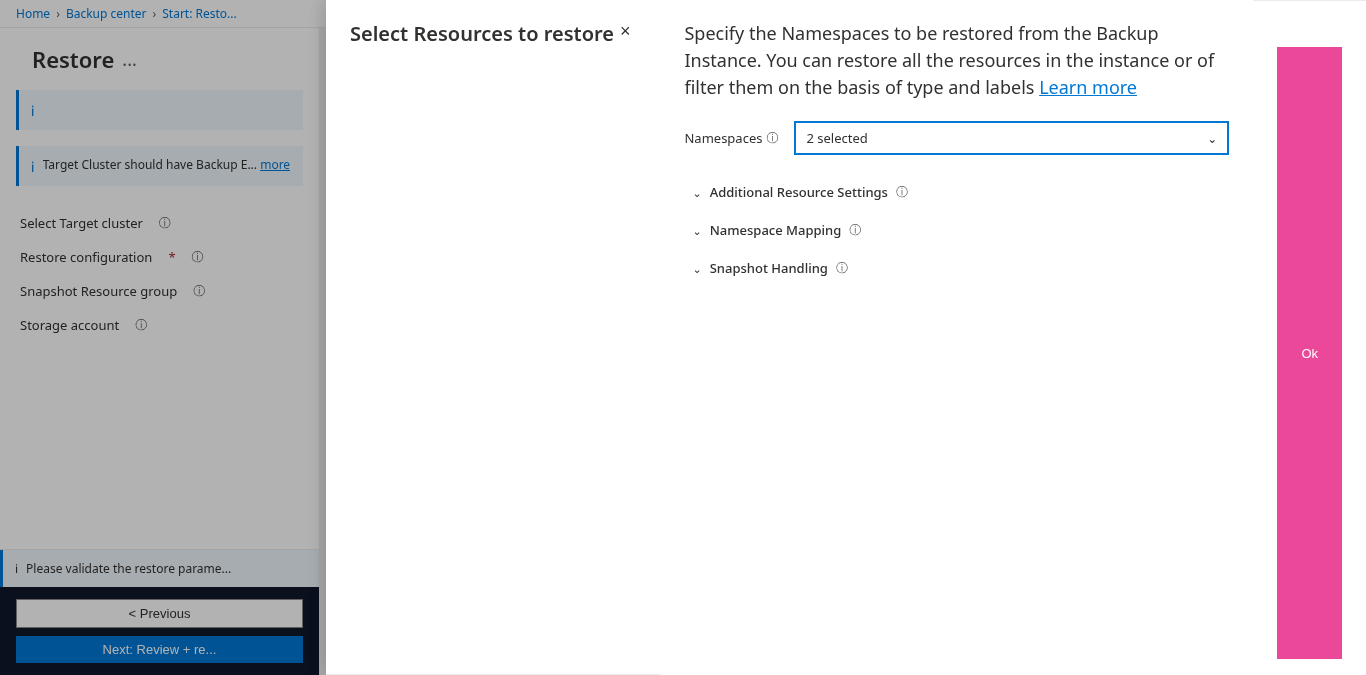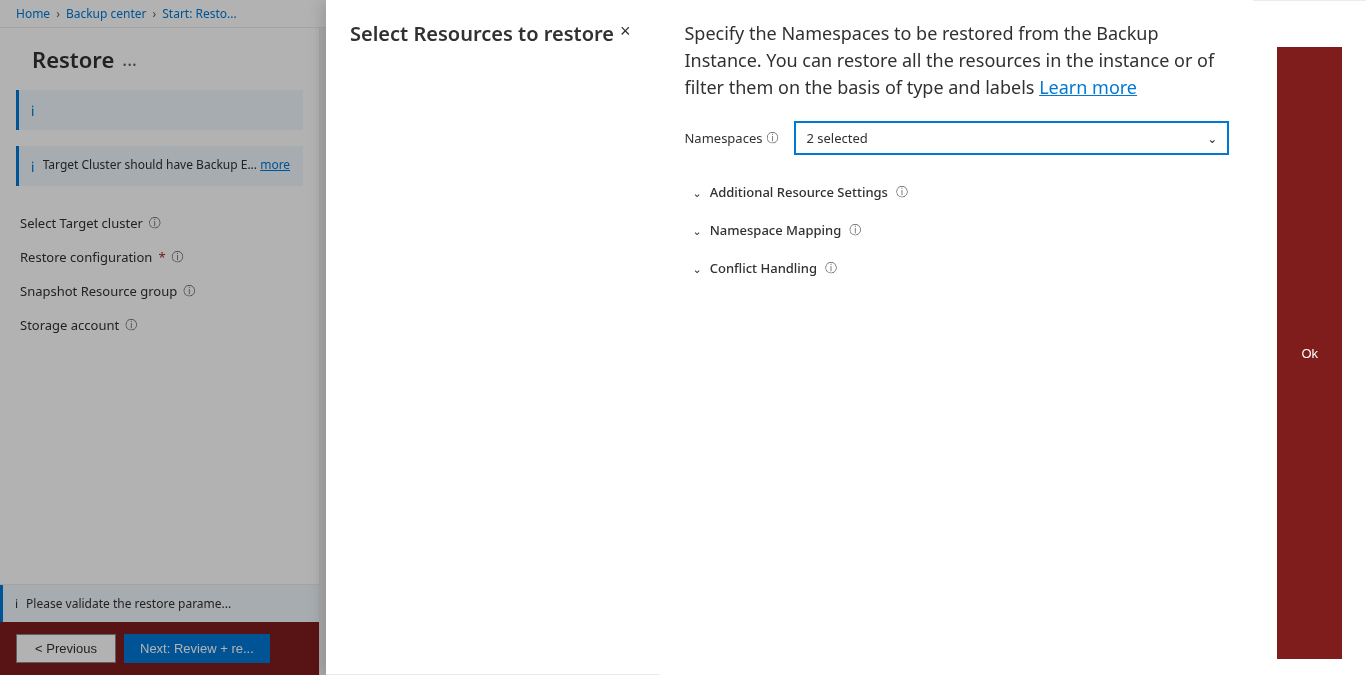--- a/index.html
+++ b/index.html
@@ -99,21 +99,21 @@
       text-decoration: underline;
       cursor: pointer;
     }
 
     .left-nav-section {
       padding: 12px 20px;
     }
     .left-nav-item {
       display: flex;
       align-items: center;
-      gap: 6px;
+      gap: 16px;
       padding: 8px 0;
       font-size: 13px;
       color: #323130;
     }
     .left-nav-item .info-circle {
       color: #605e5c;
       font-size: 12px;
     }
     .left-nav-label {
       font-size: 13px;
@@ -134,21 +134,22 @@
       gap: 8px;
       font-size: 12px;
       color: #323130;
       margin: 0;
     }
 
     .bottom-buttons {
       padding: 12px 16px;
       display: flex;
       gap: 8px;
-      background: #7f1d1d;
+      background: #0f172a;
+      flex-direction: column;
     }
     .btn-previous {
       border: 1px solid #8a8886;
       background: #fff;
       color: #323130;
       padding: 6px 16px;
       cursor: pointer;
       font-size: 13px;
       min-width: 100px;
     }
@@ -289,21 +290,21 @@
       font-size: 12px;
     }
 
     .modal-footer {
       padding: 16px 24px;
       border-top: 1px solid #edebe9;
       display: flex;
       gap: 8px;
     }
     .btn-ok {
-      background: #7f1d1d;
+      background: #ec4899;
       color: #fff;
       border: none;
       padding: 6px 24px;
       cursor: pointer;
       font-size: 13px;
       min-width: 60px;
       margin-top: 30px;
     }
   </style>
 </head>
@@ -411,21 +412,21 @@
         <div class="collapsible-header">
           <span class="chevron">⌄</span>
           <span class="collapsible-label">Namespace Mapping</span>
           <span class="info-circle">ⓘ</span>
         </div>
       </div>
 
       <div class="collapsible-section">
         <div class="collapsible-header">
           <span class="chevron">⌄</span>
-          <span class="collapsible-label">Conflict Handling</span>
+          <span class="collapsible-label">Snapshot Handling</span>
           <span class="info-circle">ⓘ</span>
         </div>
       </div>
 
     </div>
 
     <div class="modal-footer">
       <button class="btn-ok">Ok</button>
     </div>
 

